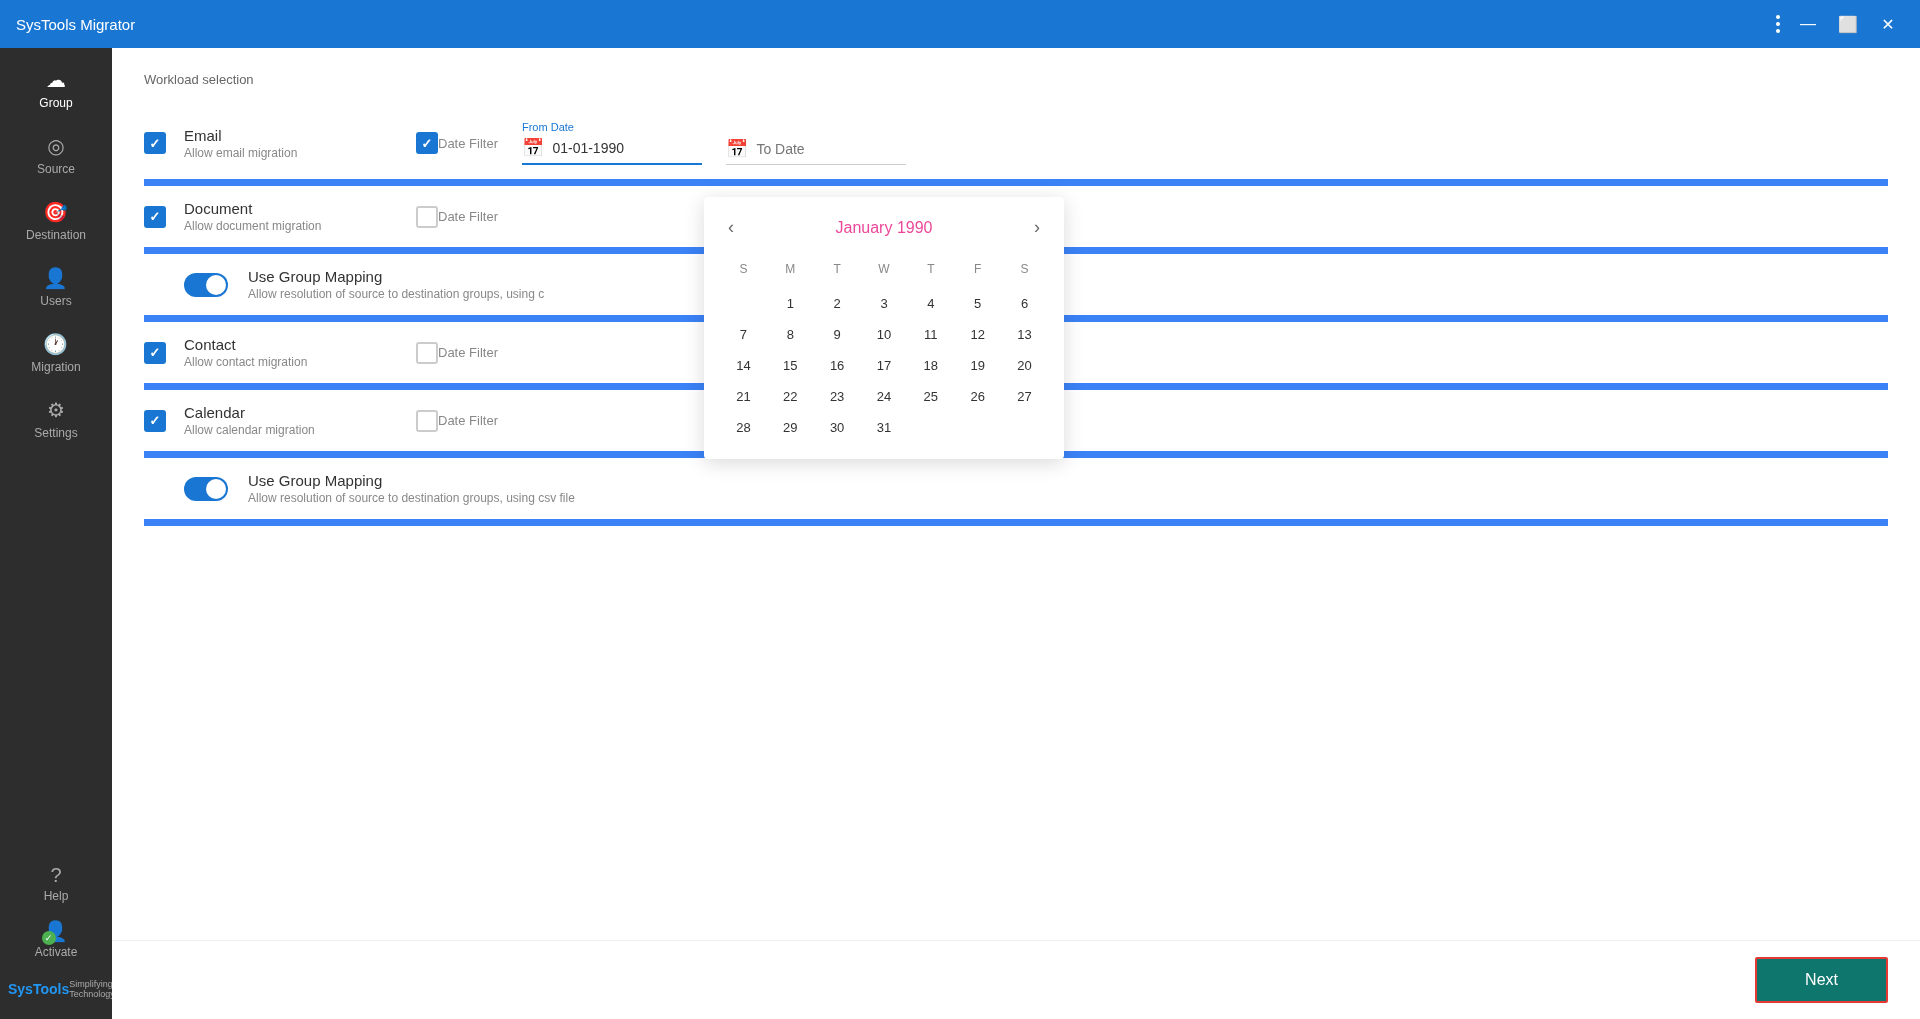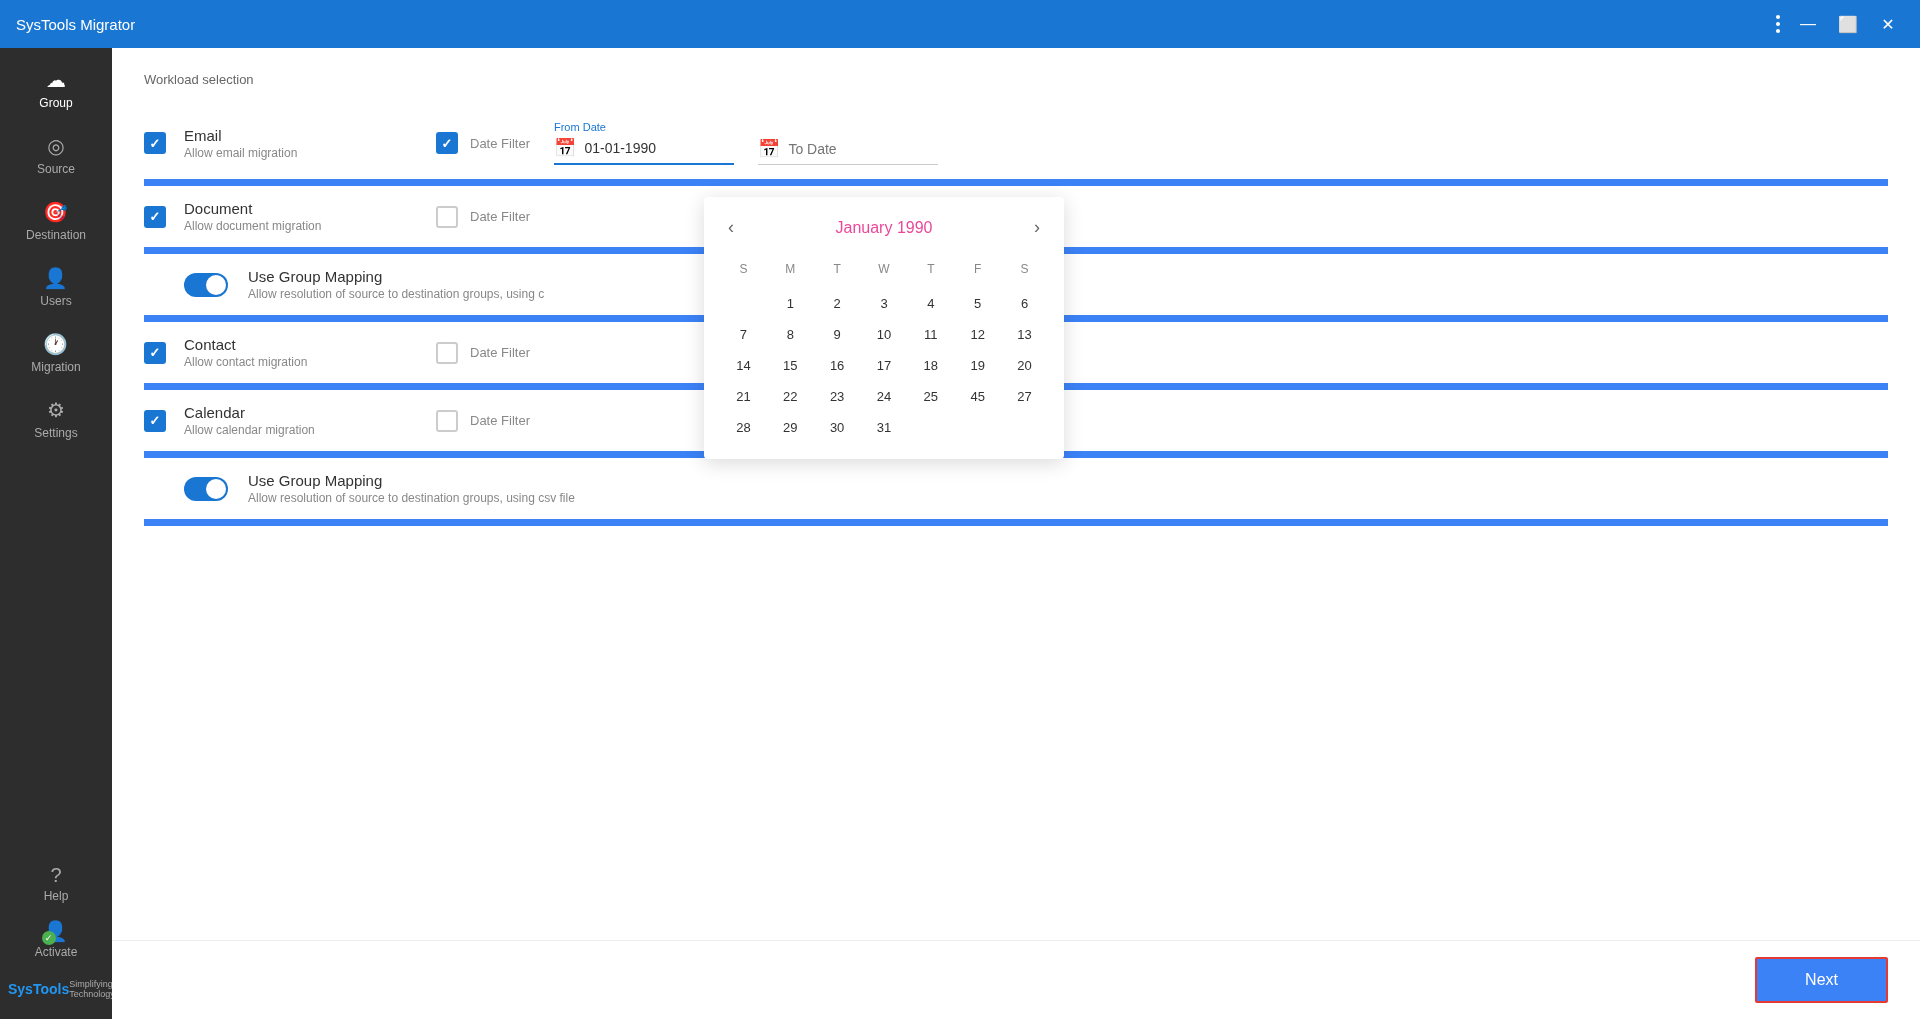--- a/index.html
+++ b/index.html
@@ -161,22 +161,22 @@
     }
     .item-label .desc {
       font-size: 12px;
       color: #888;
       margin-top: 2px;
     }
 
     .date-filter-wrap {
       display: flex;
       align-items: center;
-      gap: 12px;
-      margin-left: 32px;
+      gap: 0;
+      margin-left: 12px;
     }
     .date-filter-wrap .checkbox { }
     .date-filter-label { font-size: 13px; color: #888; }
 
     
     .toggle-wrap {
       width: 48px;
       flex-shrink: 0;
       margin-right: 16px;
     }
@@ -306,21 +306,21 @@
       bottom: 0;
       right: 0;
       width: calc(1920px - 112px);
       background: white;
       padding: 16px 32px;
       display: flex;
       justify-content: flex-end;
       border-top: 1px solid #eee;
     }
     .next-btn {
-      background: #3b82f6;
+      background: #0f766e;
       color: white;
       border: 2px solid #e53935;
       padding: 12px 48px;
       font-size: 16px;
       cursor: pointer;
       border-radius: 2px;
       font-weight: 500;
     }
   </style>
 </head>
@@ -456,21 +456,21 @@
               <div class="cal-day">16</div>
               <div class="cal-day">17</div>
               <div class="cal-day">18</div>
               <div class="cal-day">19</div>
               <div class="cal-day">20</div>
               <div class="cal-day">21</div>
               <div class="cal-day">22</div>
               <div class="cal-day">23</div>
               <div class="cal-day">24</div>
               <div class="cal-day">25</div>
-              <div class="cal-day">45</div>
+              <div class="cal-day">26</div>
               <div class="cal-day">27</div>
               <div class="cal-day">28</div>
               <div class="cal-day">29</div>
               <div class="cal-day">30</div>
               <div class="cal-day">31</div>
               <div class="cal-day empty"></div>
               <div class="cal-day empty"></div>
               <div class="cal-day empty"></div>
             </div>
         </div>

